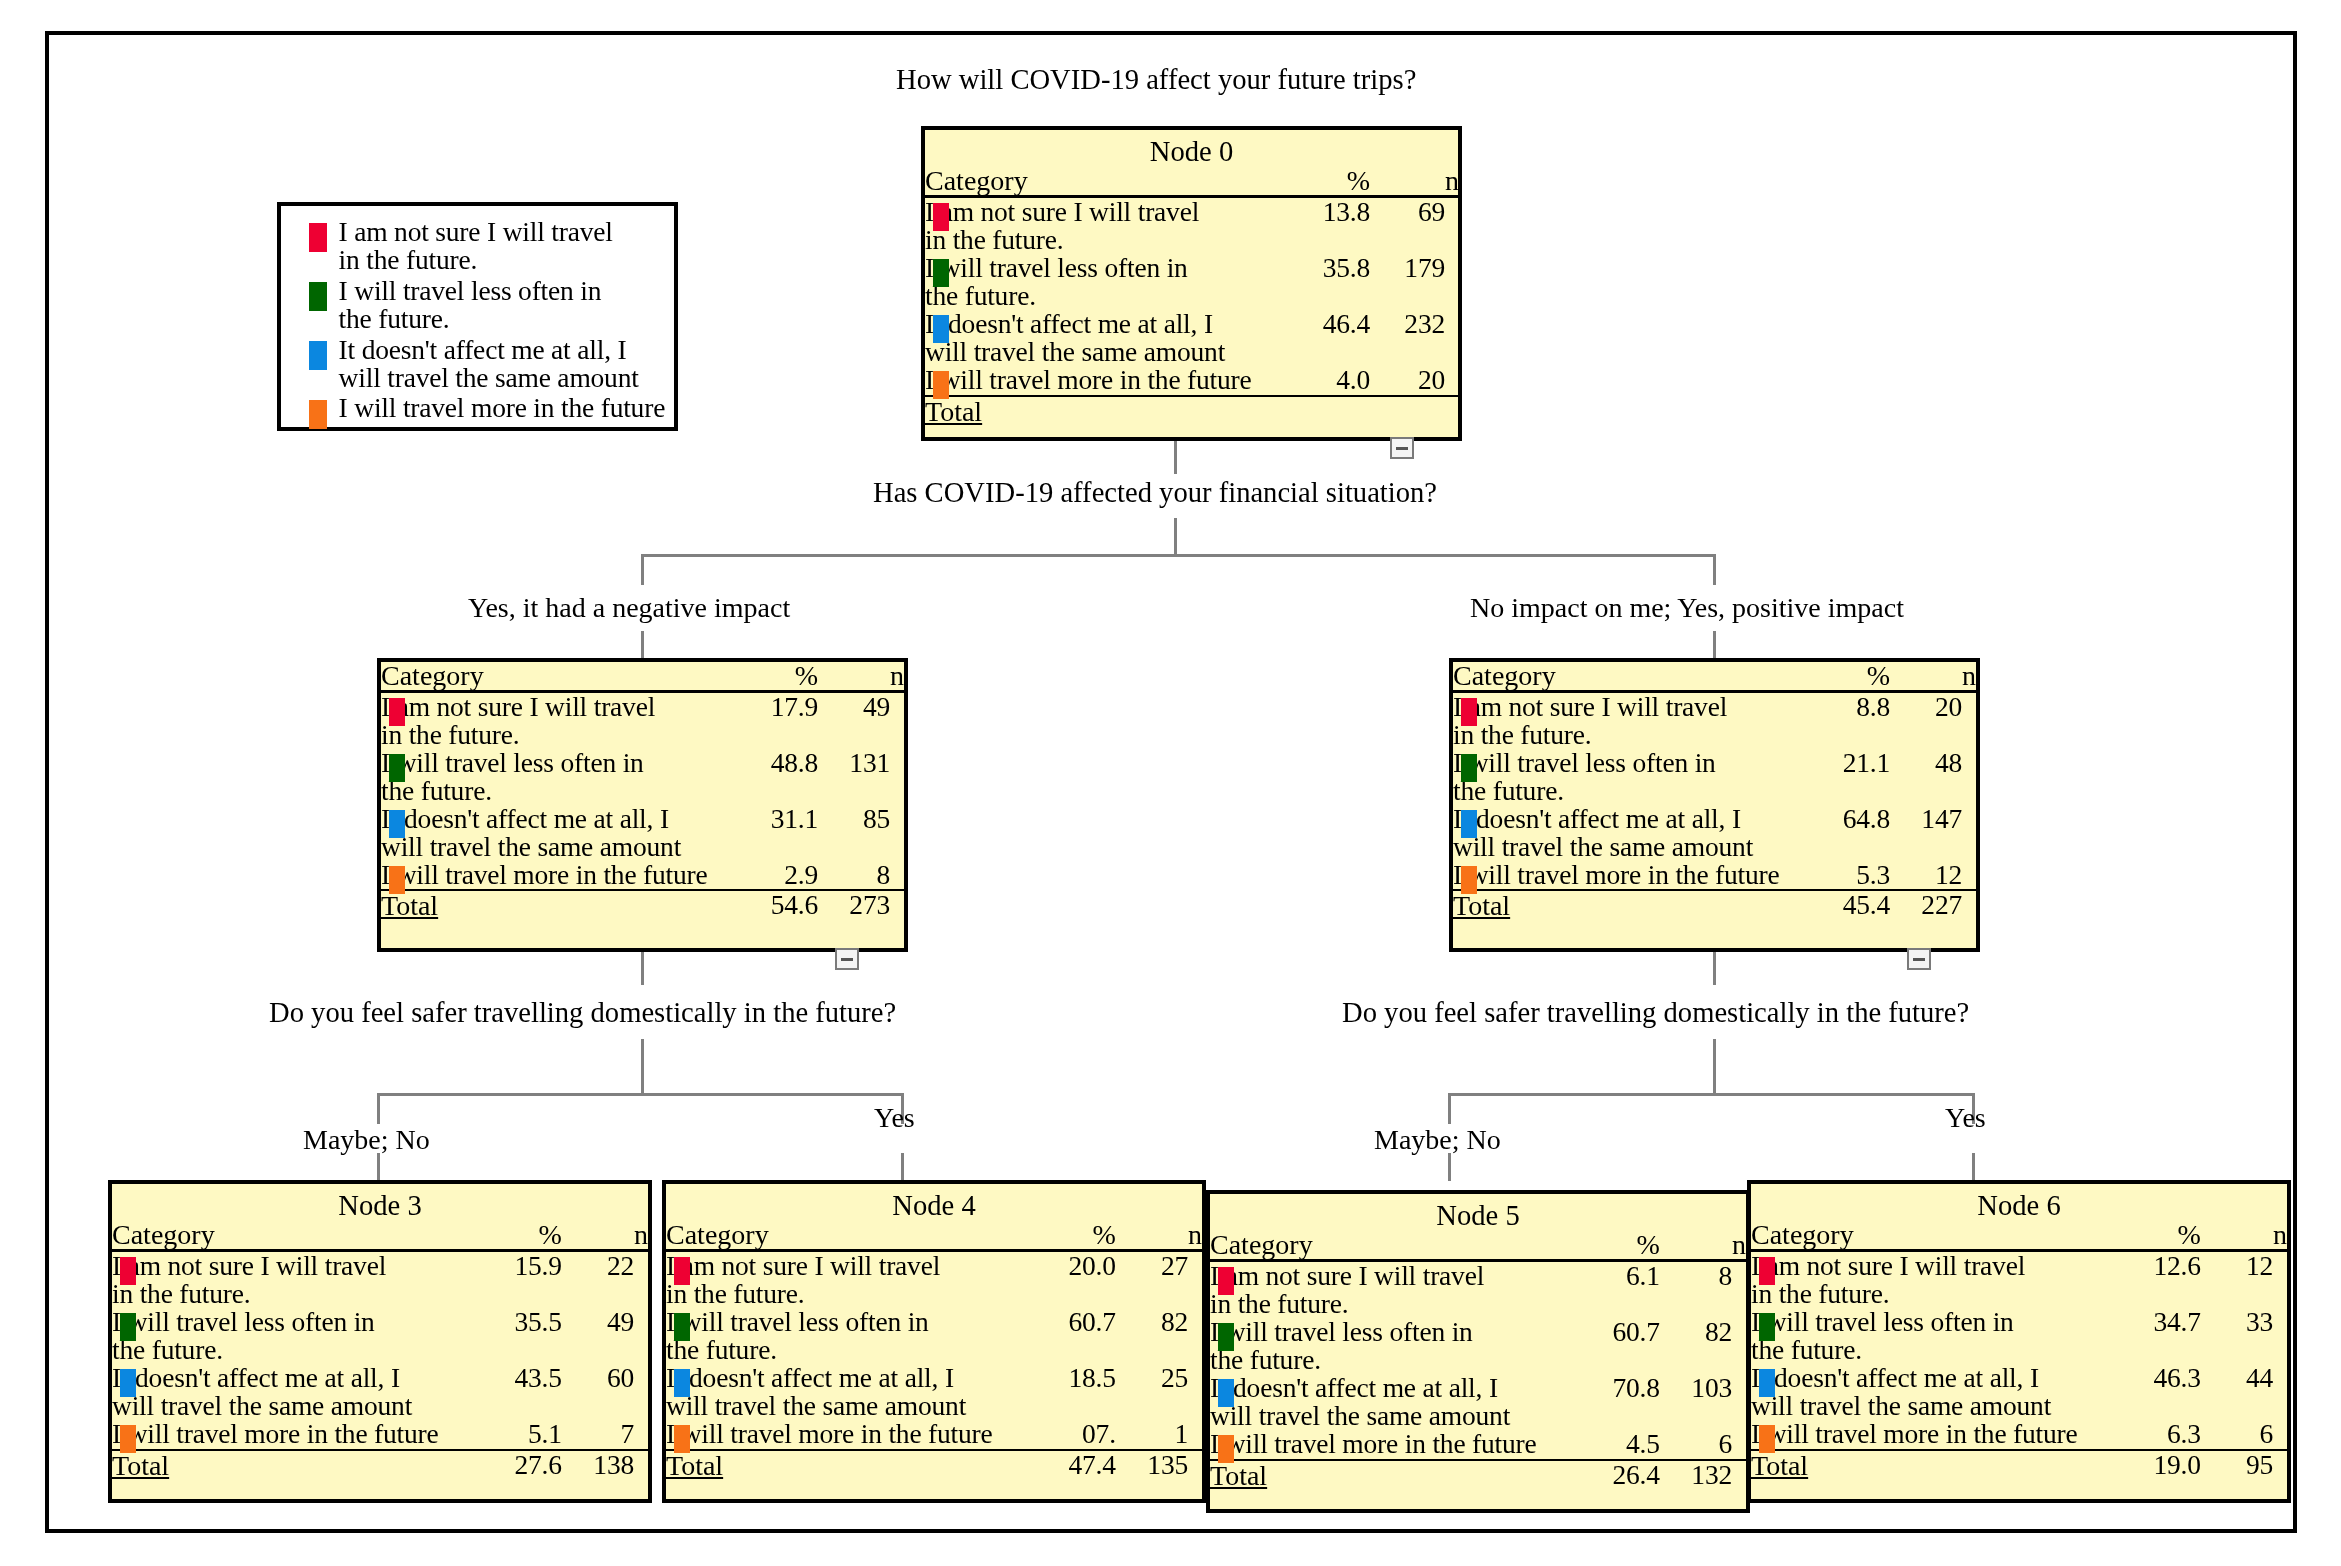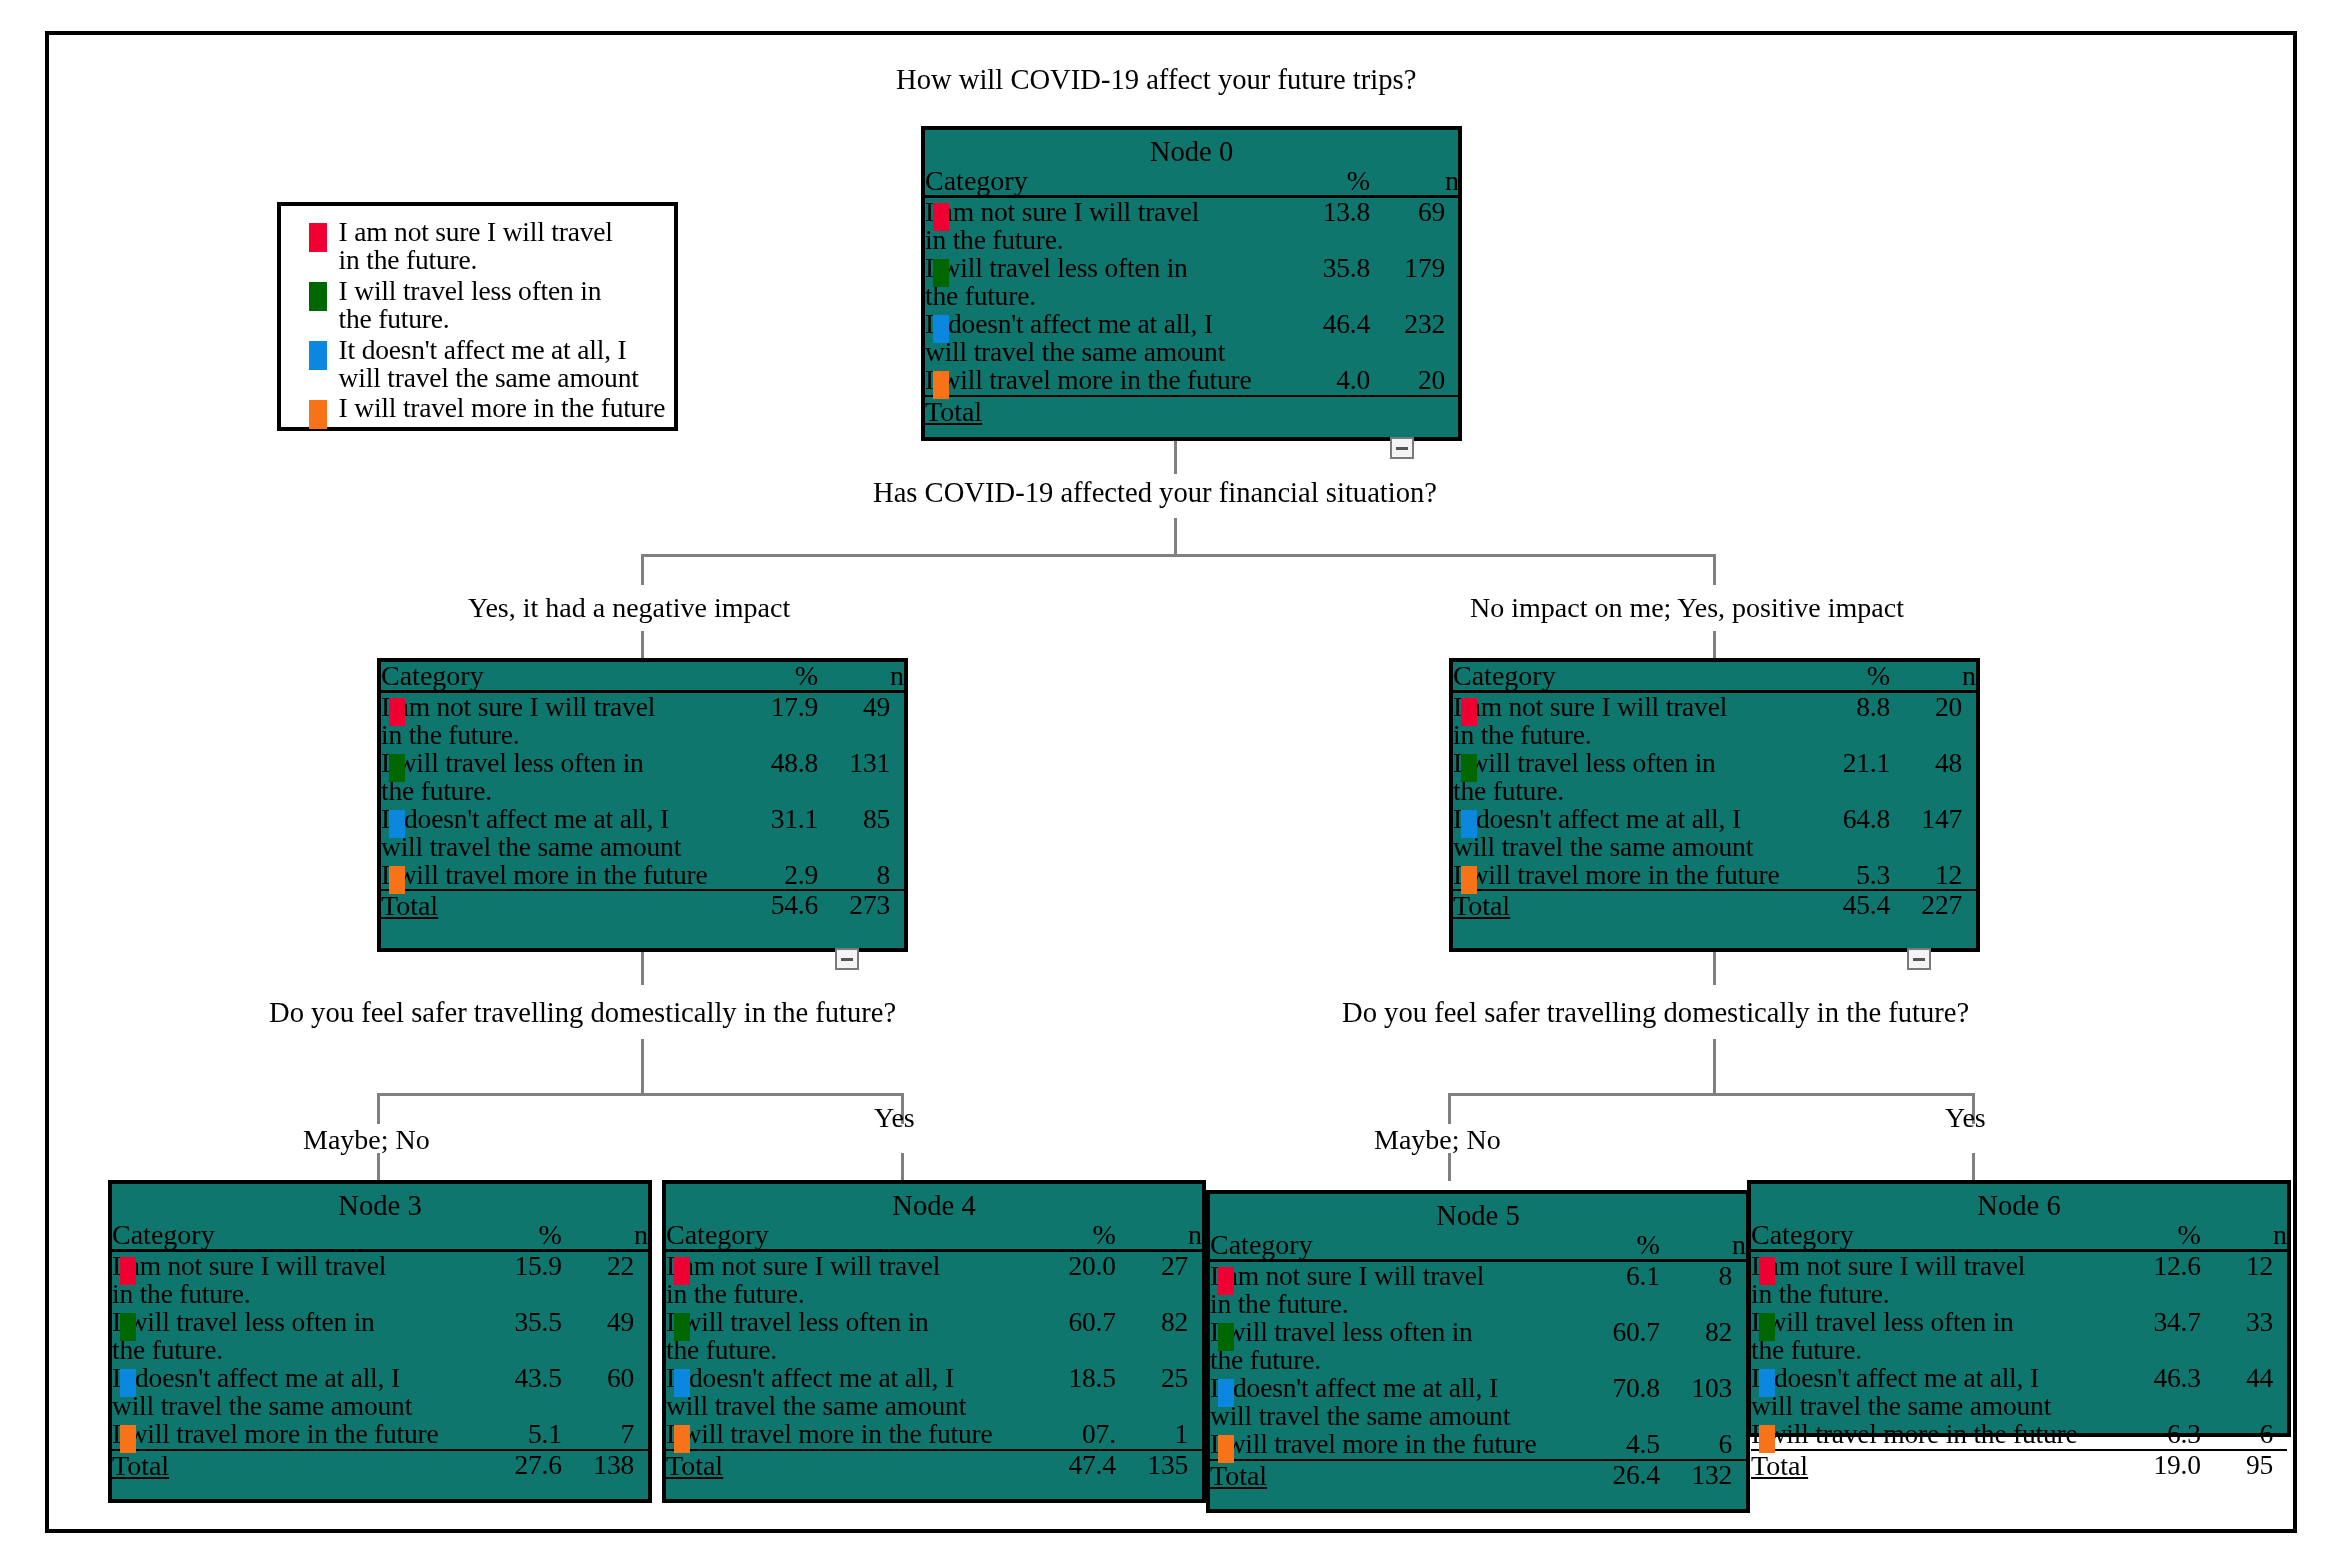--- a/index.html
+++ b/index.html
@@ -32,21 +32,21 @@
   .legend-swatch{
     position:absolute;left:6.5px;top:5.4px;width:18.3px;height:29px;
   }
   .legend-text{
     font-size:27.5px;line-height:1.03;display:block;white-space:pre-line;
     letter-spacing:-0.2px;
   }
 
   
   .node{
-    position:absolute;border:4.3px solid #000;background:#0f766e;box-sizing:border-box;
+    position:absolute;border:4.3px solid #000;background:#fef9c3;box-sizing:border-box;
   }
   .node-title{
     text-align:center;font-size:28.6px;line-height:1.0;margin-top:7.5px;margin-bottom:1.1px;
   }
   .ntable{width:100%;border-collapse:collapse;table-layout:fixed;}
   .ntable td{vertical-align:top;padding:0;}
   .hdr-cat{font-size:28px;padding-left:12px;line-height:1.0;}
   .hdr-pct{font-size:28px;text-align:right;line-height:1.0;}
   .hdr-n{font-size:28px;text-align:right;padding-right:14px;line-height:1.0;}
   .rule-row td{border-bottom:3.8px solid #000;height:0;font-size:0;line-height:0;}
@@ -454,21 +454,21 @@
           </tr>
       <tr>
         <td class="total-cell">Total</td>
         <td class="num">26.4</td>
         <td class="num pad">132</td>
       </tr>
     </tbody>
       </table>
   </div>
 
-  <div class="node" id="node-6" style="left:1747px;top:1180px;width:544px;height:257px;">
+  <div class="node" id="node-6" style="left:1747px;top:1180px;width:544px;height:323px;">
     <div class="node-title">Node 6</div>
     <table class="ntable">
       <colgroup>
           <col style="width:347px">
           <col style="width:102px">
           <col style="width:86px">
         </colgroup>
       <tbody>
           <tr>
         <td class="hdr-cat">Category</td>

